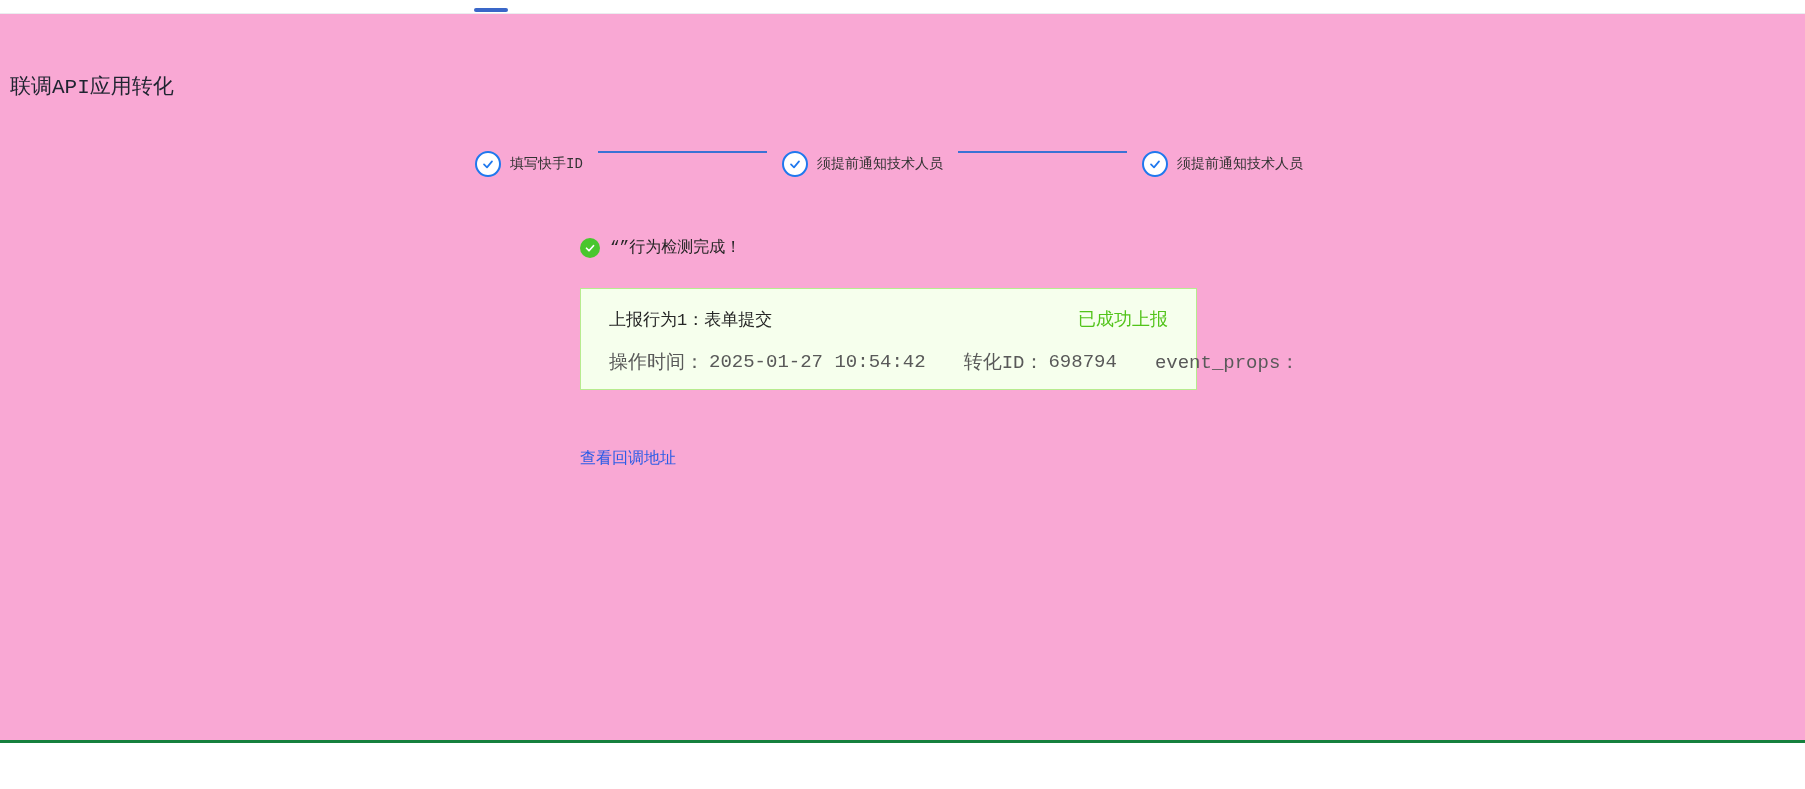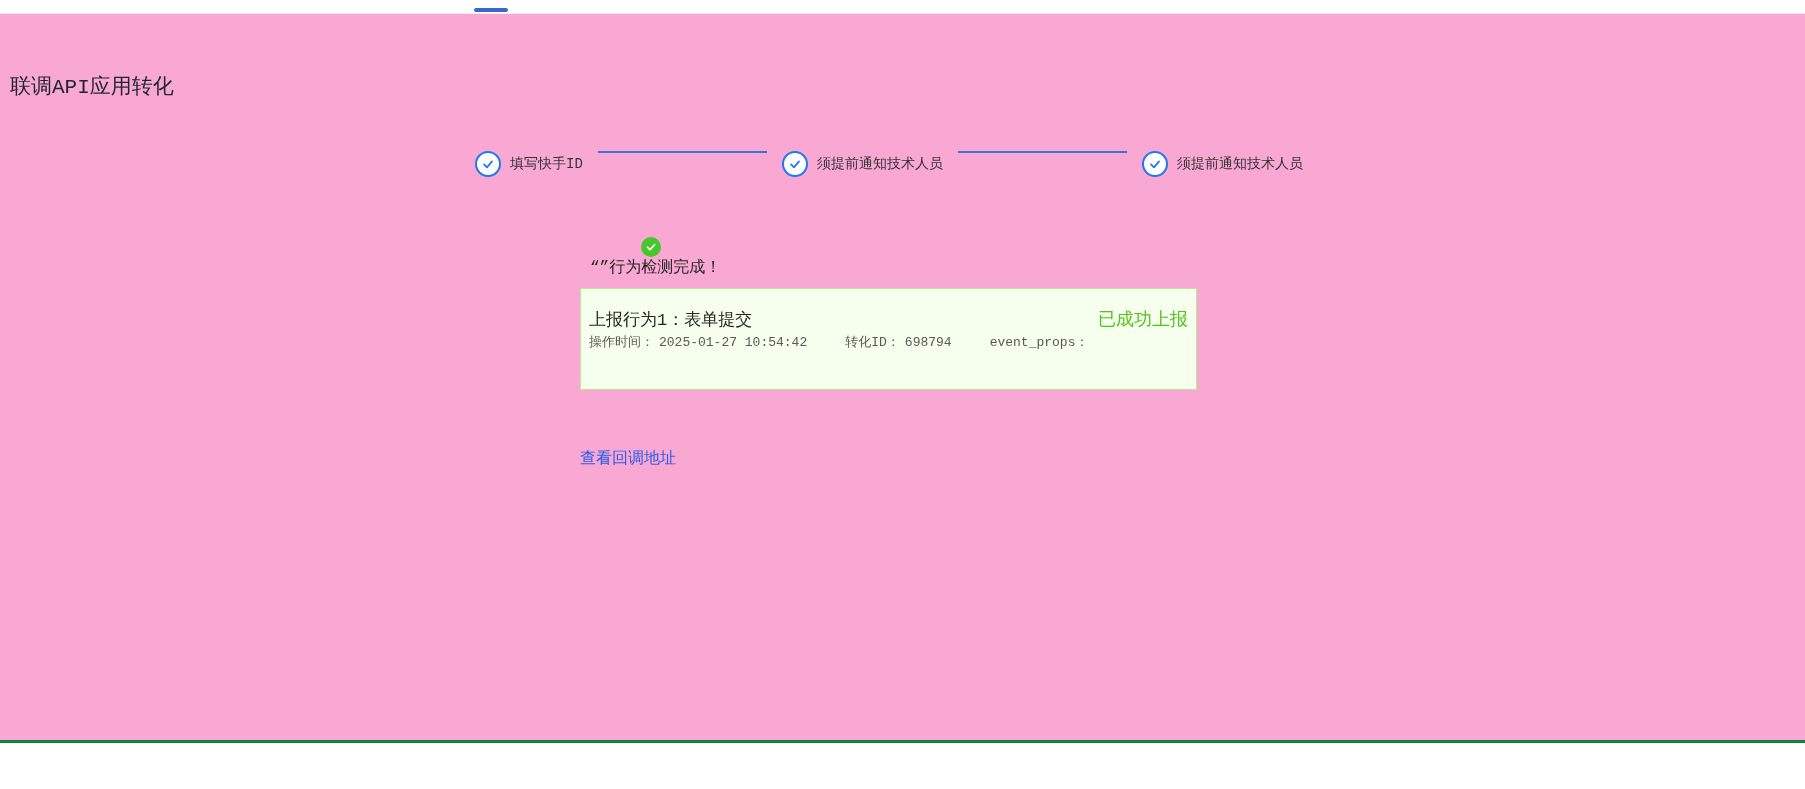--- a/index.html
+++ b/index.html
@@ -35,37 +35,37 @@
     width: 22px; height: 22px; border: 2px solid #1f78ee; border-radius: 50%;
     background: #fff; display: flex; align-items: center; justify-content: center;
     flex: none;
   }
   .step-circle svg { display: block; }
   .step-label { margin-left: 9px; font-size: 14px; color: #333333; white-space: nowrap; }
   .step-connector { flex: 1; height: 0; border-top: 2px solid #3b72d4; margin: 0 15px; }
   
   .success-row {
     position: absolute; left: 580px; top: 237px;
-    display: flex; align-items: center; flex-direction: column;
+    display: flex; align-items: center;
   }
   .success-icon {
     width: 20px; height: 20px; border-radius: 50%; background: #49c62e;
     display: flex; align-items: center; justify-content: center; flex: none;
   }
   .success-text { margin-left: 10px; font-size: 16px; font-weight: 500; color: #262626; }
   
   .report-card {
     position: absolute; left: 580px; top: 288px; width: 617px; height: 102px;
     box-sizing: border-box; background: #f6ffed; border: 1px solid #b7eb8f;
-    padding: 20px 8px;
+    padding: 20px 28px;
   }
   .card-head { display: flex; align-items: flex-start; justify-content: space-between; }
   .card-title { font-size: 17px; color: #262626; font-weight: 400; line-height: 24px; }
   .card-badge { font-size: 18px; color: #52c41a; line-height: 22px; }
-  .card-meta { display: flex; align-items: center; font-size: 13px; color: #595959; }
+  .card-meta { margin-top: 16px; display: flex; align-items: center; font-size: 19px; color: #595959; }
   .meta-item { display: flex; align-items: center; margin-right: 38px; white-space: nowrap; }
   .meta-value { margin-left: 5px; }
   
   .note {
     position: absolute; left: 580px; top: 426px;
     font-size: 14px; color: #262626; line-height: 20px;
   }
   .callback-link {
     position: absolute; left: 580px; top: 449px;
     font-size: 16px; color: #2b5ce6; line-height: 20px;

